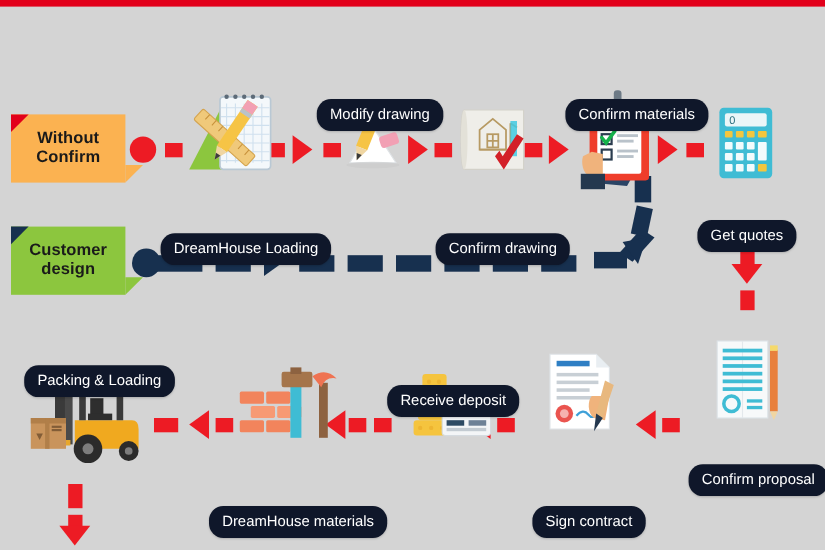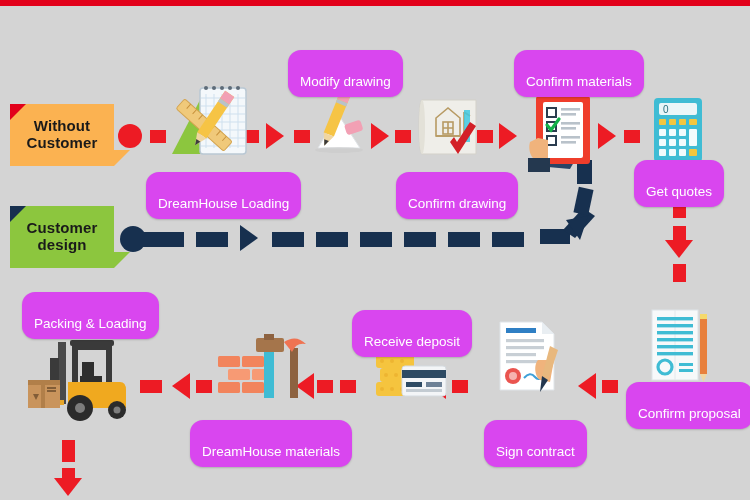--- a/index.html
+++ b/index.html
@@ -28,24 +28,25 @@
   .corner{position:absolute;left:0;top:0;width:0;height:0;
     border-left:16px solid transparent;border-top:16px solid #e2001a;
     transform:scaleX(-1);}
   .corner.navy{border-top-color:#17304f;}
   .tail{position:absolute;right:-16px;bottom:0;width:0;height:0;
     border-top:16px solid #fbb251;border-right:16px solid transparent;}
   .tail.green{border-top-color:#8cc63e;}
 
   
   .pill{
-    position:absolute;background:#d946ef;color:#ffffff;
+    position:absolute;background:#0f172a;color:#ffffff;
     border-radius:13px;font-size:13.5px;line-height:1;
-    padding:25px 12px 8px 12px;white-space:nowrap;
+    padding:7px 12px 8px 12px;white-space:nowrap;
     box-shadow:0 1px 2px rgba(0,0,0,.18);
+    margin-top:40px;
   }
 
   
   .dash{position:absolute;background:#ed1b24;}
   .arrow-r{position:absolute;width:0;height:0;
     border-top:13px solid transparent;border-bottom:13px solid transparent;
     border-left:18px solid #ed1b24;}
   .arrow-l{position:absolute;width:0;height:0;
     border-top:13px solid transparent;border-bottom:13px solid transparent;
     border-right:18px solid #ed1b24;}
@@ -69,21 +70,21 @@
 <body>
 
 <div id="stage">
 
   <div class="topbar"></div>
 
   <div class="callout" style="left:10px;top:104px;width:104px;height:62px;">
     <div class="body" style="background:#fbb251;">
       <span class="corner"></span>
       <span class="txt">Without
-Customer</span>
+Confirm</span>
       <span class="tail"></span>
     </div>
   </div>
 
   <div class="callout" style="left:10px;top:206px;width:104px;height:62px;">
     <div class="body" style="background:#8cc63e;">
       <span class="corner navy"></span>
       <span class="txt">Customer
 design</span>
       <span class="tail green"></span>

